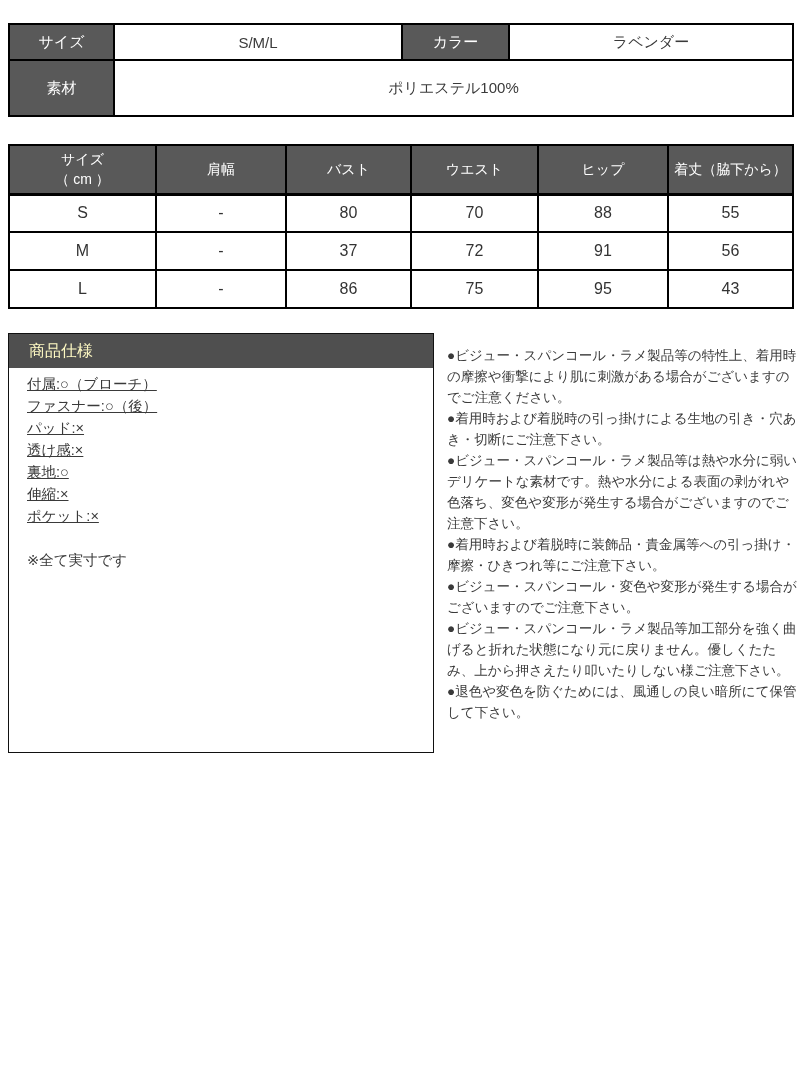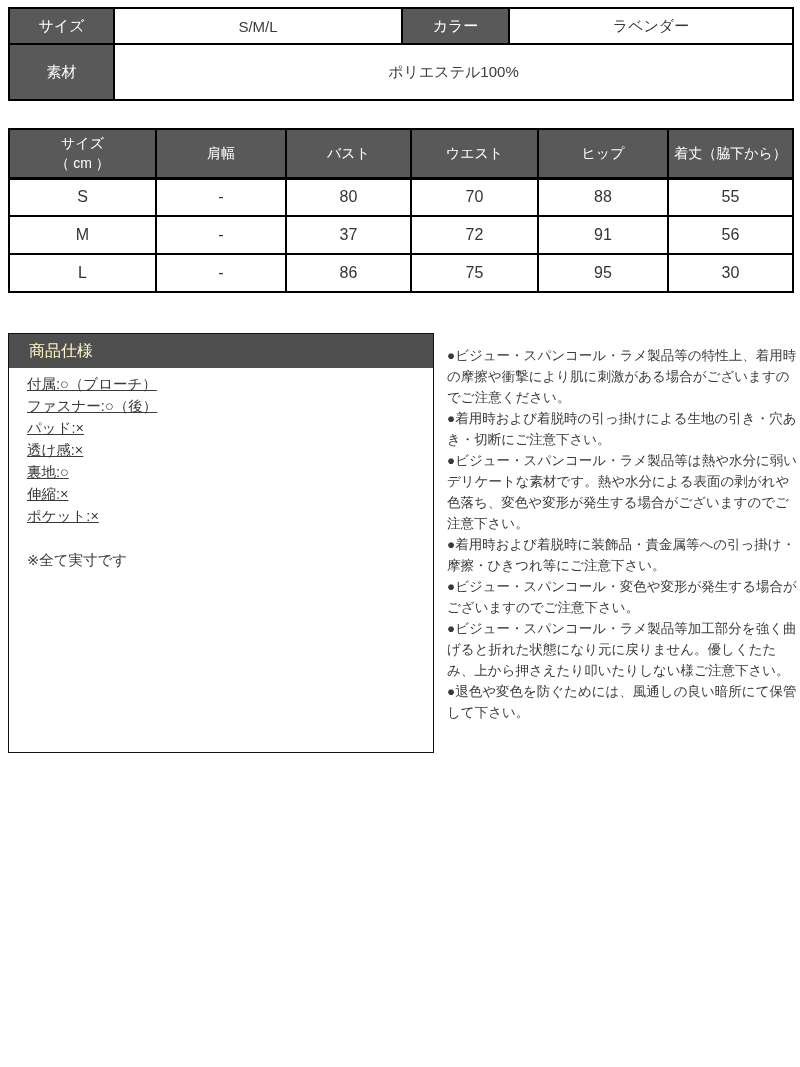--- a/index.html
+++ b/index.html
@@ -3,21 +3,21 @@
 <meta charset="utf-8">
 <style>
   * { box-sizing: border-box; }
   html, body { margin: 0; padding: 0; }
   body {
     width: 800px; height: 1067px;
     background: #ffffff;
     position: relative;
     font-family: "Liberation Sans", "DejaVu Sans", sans-serif;
   }
-  table { border-collapse: collapse; position: absolute; table-layout: fixed; }
+  table { border-collapse: collapse; position: absolute; table-layout: fixed; margin-top: 16px; }
 
   
   .info-table { left: 8px; top: 7px; width: 784px; }
   .info-table td { border: 2px solid #000; text-align: center; vertical-align: middle; }
   .info-table .hd { background: #595959; color: #fff; font-size: 15px; }
   .info-table .val { background: #fff; color: #3a3a3a; font-size: 15px; }
   .info-table tr.r1 td { height: 36px; }
   .info-table tr.r2 td { height: 56px; }
 
   
@@ -113,21 +113,21 @@
       <td>72</td>
       <td>91</td>
       <td>56</td>
     </tr>
     <tr>
       <td>L</td>
       <td>-</td>
       <td>86</td>
       <td>75</td>
       <td>95</td>
-      <td>30</td>
+      <td>43</td>
     </tr>
   </tbody>
     </table>
 
   <div class="spec-box">
     <div class="spec-title">商品仕様</div>
     <div class="spec-body">
       <div class="spec-line">付属:○（ブローチ）</div>
       <div class="spec-line">ファスナー:○（後）</div>
       <div class="spec-line">パッド:×</div>

